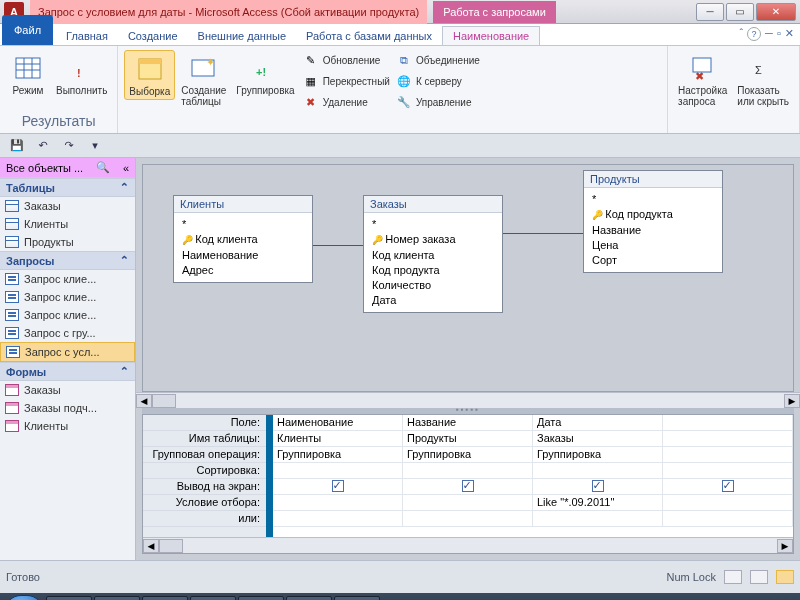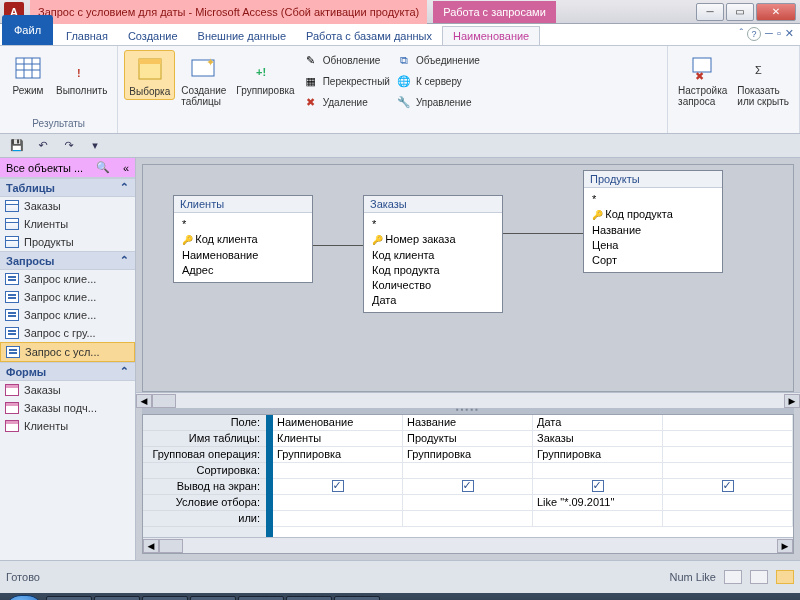--- a/index.html
+++ b/index.html
@@ -16,21 +16,21 @@
   .menurow { height:22px; background:#fff; display:flex; align-items:flex-end; padding-left:2px; border-bottom:1px solid #bfc7d4; position:relative;}
   .menutab { padding:3px 10px; color:#2a4e8e; cursor:default; }
   .menutab.file { background:#1a5fb4; color:#fff; border-radius:3px 3px 0 0; margin-right:3px; padding:9px 12px; }
   .menutab.active { background:#f4f6fa; border:1px solid #bfc7d4; border-bottom:none; color:#c03f9b; }
   .menurow .right { position:absolute; right:6px; top:3px; display:flex; gap:4px; color:#4a6ea9; }
   .mini-btn { width:14px; height:14px; border:1px solid #9aa; border-radius:50%; font-size:9px; display:flex; align-items:center; justify-content:center; }
   
   .ribbon { height:88px; background:#f4f6fa; border-bottom:1px solid #b7bfcd; display:flex; }
   .rgroup { border-right:1px solid #d5dbe5; padding:2px 6px; display:flex; flex-direction:column; justify-content:space-between; }
   .rgroup .buttons { display:flex; gap:2px; align-items:flex-start; padding-top:2px; }
-  .rgroup .glabel { text-align:center; color:#5d6e8a; font-size:10px; padding-bottom:2px; }
+  .rgroup .glabel { text-align:center; color:#5d6e8a; font-size:14px; padding-bottom:2px; }
   .rbtn { display:flex; flex-direction:column; align-items:center; padding:2px 4px; min-width:44px; }
   .rbtn .icon { width:32px; height:32px; display:flex; align-items:center; justify-content:center; }
   .rbtn.small { min-width: auto; flex-direction:row; gap:4px; padding:0 2px; height:20px; align-items:center;}
   .rbtn.small .icon { width:16px; height:16px; }
   .rbtn .lbl { font-size:10px; color:#333; line-height:11px; padding-top:1px;}
   .rbtn.active { background:#fde3a7; border:1px solid #e6b743; border-radius:3px; }
   .stacked { display:flex; flex-direction:column; gap:1px; }
   
   .qat { height:24px; background:#dfe3ea; border-bottom:1px solid #b7bfcd; display:flex; align-items:center; padding-left:6px; gap:4px; }
   .qat .qbtn { width:22px; height:20px; display:flex; align-items:center; justify-content:center; color:#335; }
@@ -388,21 +388,21 @@
         <div class="track"></div>
         <div class="arrow">▶</div>
       </div>
     </div>
   </div>
 </div>
 
 <div class="status">
   <span>Готово</span>
   <div class="right">
-    <span>Num Like</span>
+    <span>Num Lock</span>
     <div class="viewbtn"></div>
     <div class="viewbtn"></div>
     <div class="viewbtn" style="background:#f8d997;border-color:#e6b743"></div>
   </div>
 </div>
 
 <div class="taskbar">
   <div class="start">
       <div class="start-flag">
         <span></span>

